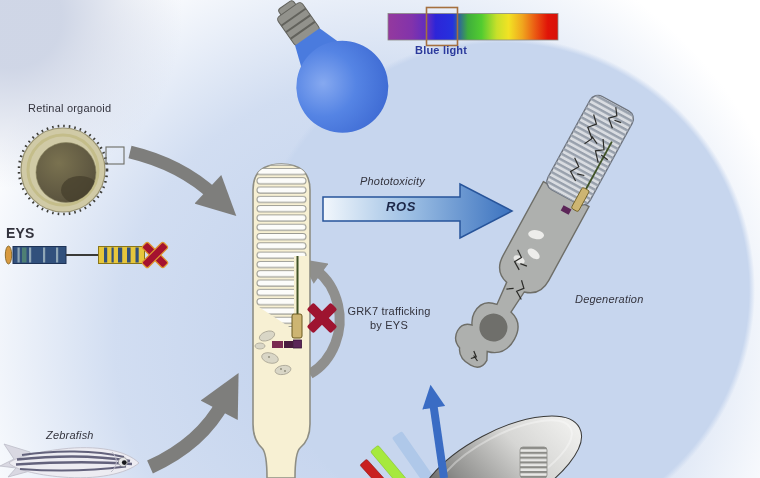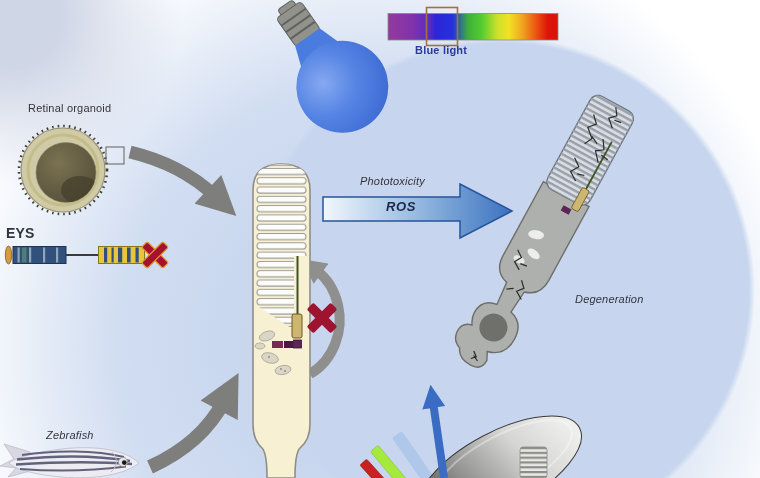--- a/index.html
+++ b/index.html
@@ -226,14 +226,18 @@
     <circle cx="124.3" cy="462.6" r="2.4" fill="#17171a"></circle>
   </g>
 </svg>
 
 <div class="lbl" style="left:28px;top:102px;">Retinal organoid</div>
 <div class="lbl" style="left:6px;top:225px;font-weight:600;font-size:14px;">EYS</div>
 <div class="lbl" style="left:46px;top:429px;font-style:italic;">Zebrafish</div>
 <div class="lbl lbl-blue" style="left:415px;top:44px;">Blue light</div>
 <div class="lbl" style="left:360px;top:175px;font-style:italic;">Phototoxicity</div>
 <div class="lbl lbl-ros" style="left:386px;top:199px;">ROS</div>
+<div class="lbl lbl-grk7" style="left:333px;top:304px;">
+  <span>GRK7 trafficking</span><br>
+  <span>by EYS</span>
+</div>
 <div class="lbl" style="left:575px;top:293px;font-style:italic;">Degeneration</div>
 </div>
 
 </body></html>

